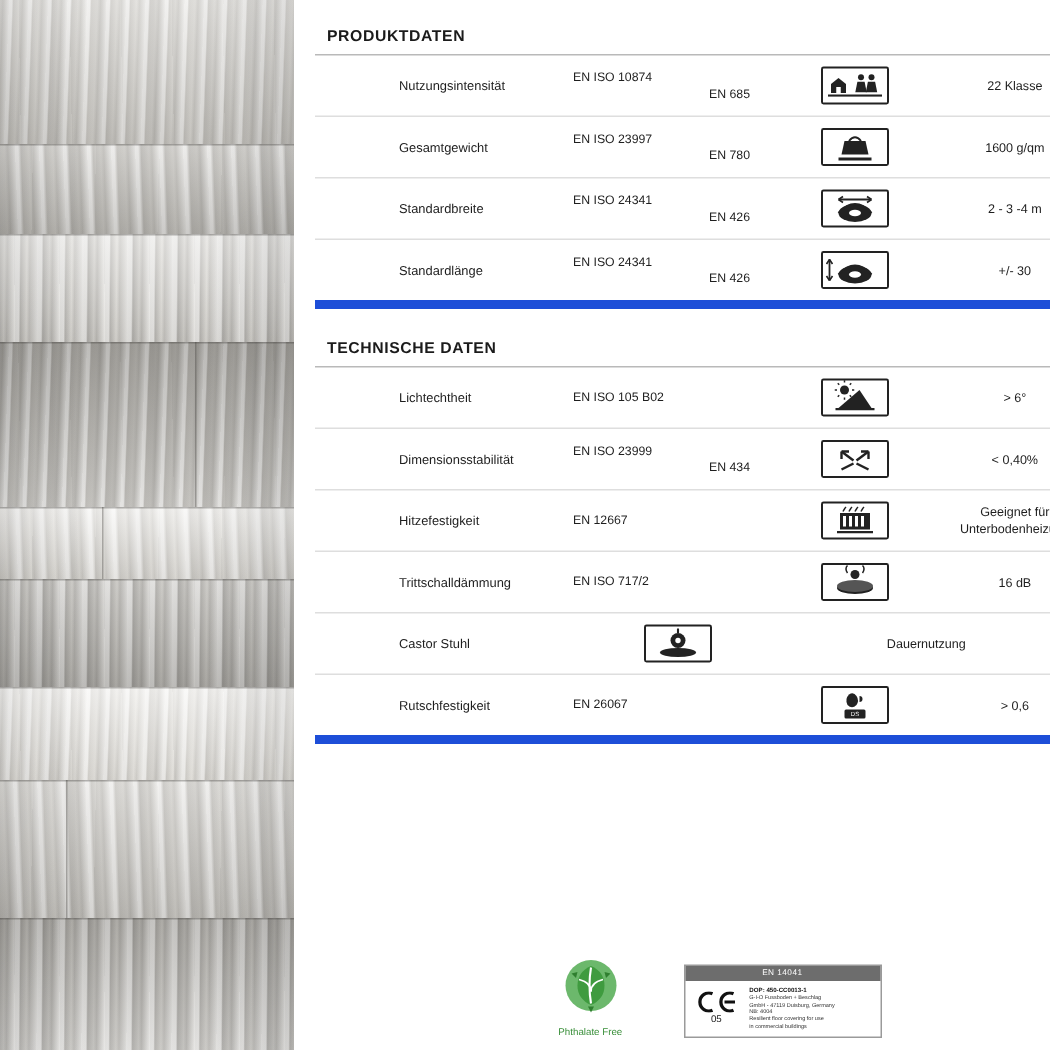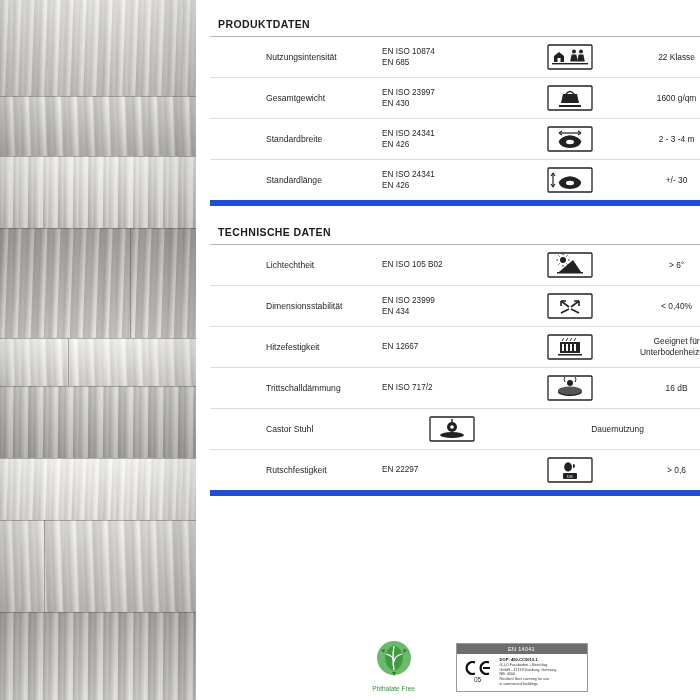--- a/index.html
+++ b/index.html
@@ -130,20 +130,21 @@
     flex: 1;
     text-align: center;
     padding-right: 10px;
     font-size: 8.4px;
     color: #1e1e1e;
     line-height: 1.3;
     box-sizing: border-box;
   }
   .norm-line2 {
     display: block;
+    text-align: right;
   }
   .ico {
     width: 46px;
     height: 26px;
     display: block;
   }
   
   .footer {
     position: absolute;
     left: 0;
@@ -293,21 +294,21 @@
         </div>
         <div class="c-value">22 Klasse</div>
       </div>
 
 
 
       <div class="row">
         <div class="c-label">Gesamtgewicht</div>
         <div class="c-norm">
           <span>EN ISO 23997</span>
-          <span class="norm-line2">EN 430</span>
+          <span class="norm-line2">EN 780</span>
         </div>
         <div class="c-icon">
           <svg class="ico" viewBox="0 0 46 26">
               <rect x="1" y="1" width="44" height="24" rx="1" fill="#fff" stroke="#222" stroke-width="1.3"></rect>
               <path d="M19 9 q4 -5 8 0" stroke="#222" stroke-width="1.3" fill="none"></path>
               <path d="M16 9 h14 l2 9 h-18 z" fill="#222"></path>
               <rect x="12" y="20" width="22" height="2" fill="#222"></rect>
             </svg>
         </div>
         <div class="c-value">1600 g/qm</div>
@@ -449,21 +450,21 @@
               <ellipse cx="23" cy="19" rx="12" ry="3" fill="#222"></ellipse>
             </svg>
         </div>
         <div class="c-value">Dauernutzung</div>
       </div>
 
 
       <div class="row">
         <div class="c-label">Rutschfestigkeit</div>
         <div class="c-norm">
-          <span>EN 22297</span>
+          <span>EN 26067</span>
           <span class="norm-line2"></span>
         </div>
         <div class="c-icon">
           <svg class="ico" viewBox="0 0 46 26">
               <rect x="1" y="1" width="44" height="24" rx="1" fill="#fff" stroke="#222" stroke-width="1.3"></rect>
               <path d="M19 6 q3 -2 5 1 q2 3 0 6 q-3 3 -6 0 q-2 -4 1 -7 z" fill="#222"></path>
               <path d="M26 7 q2 0 2 2 q0 2 -2 2" fill="#222"></path>
               <rect x="16" y="16" width="14" height="6" rx="1" fill="#222"></rect>
               <text x="23" y="20.5" font-size="4" fill="#fff" text-anchor="middle" font-family="Liberation Sans, sans-serif">DS</text>
             </svg>

